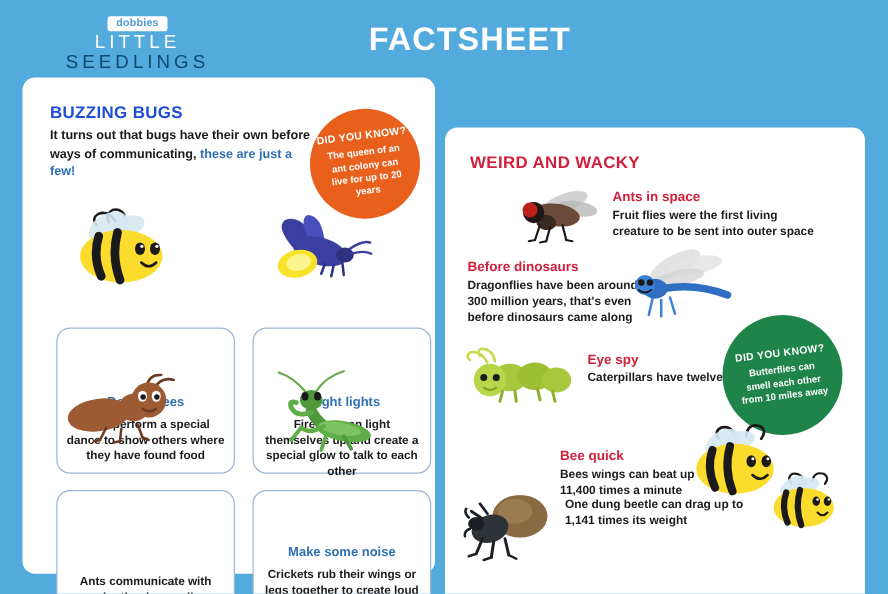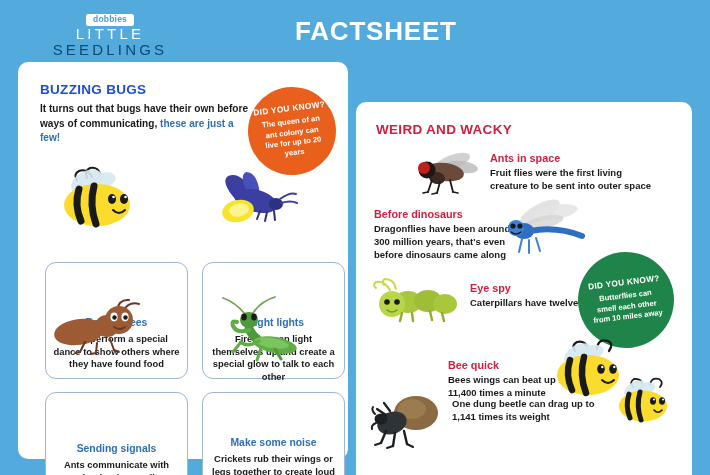--- a/index.html
+++ b/index.html
@@ -136,21 +136,20 @@
     <div class="ftitle" style="top:54px">Boogie bees</div>
     <div class="fbody" style="top:70px">Bees perform a special dance to show others where they have found food</div>
   </div>
 
   <div class="fcard card-fire">
     <div class="ftitle" style="top:54px">Bright lights</div>
     <div class="fbody" style="top:70px">Fireflies can light themselves up and create a special glow to talk to each other</div>
   </div>
 
   <div class="fcard card-ant">
-    <div class="ftitle" style="top:50px">Sending signals</div>
     <div class="fbody" style="top:66px">Ants communicate with each other by sending special chemical signals called pheromones</div>
   </div>
 
   <div class="fcard card-cricket">
     <div class="ftitle" style="top:44px">Make some noise</div>
     <div class="fbody" style="top:60px">Crickets rub their wings or legs together to create loud noises that attract mates or signal danger</div>
   </div>
 </div>
 
 <div class="panel panel-right">

